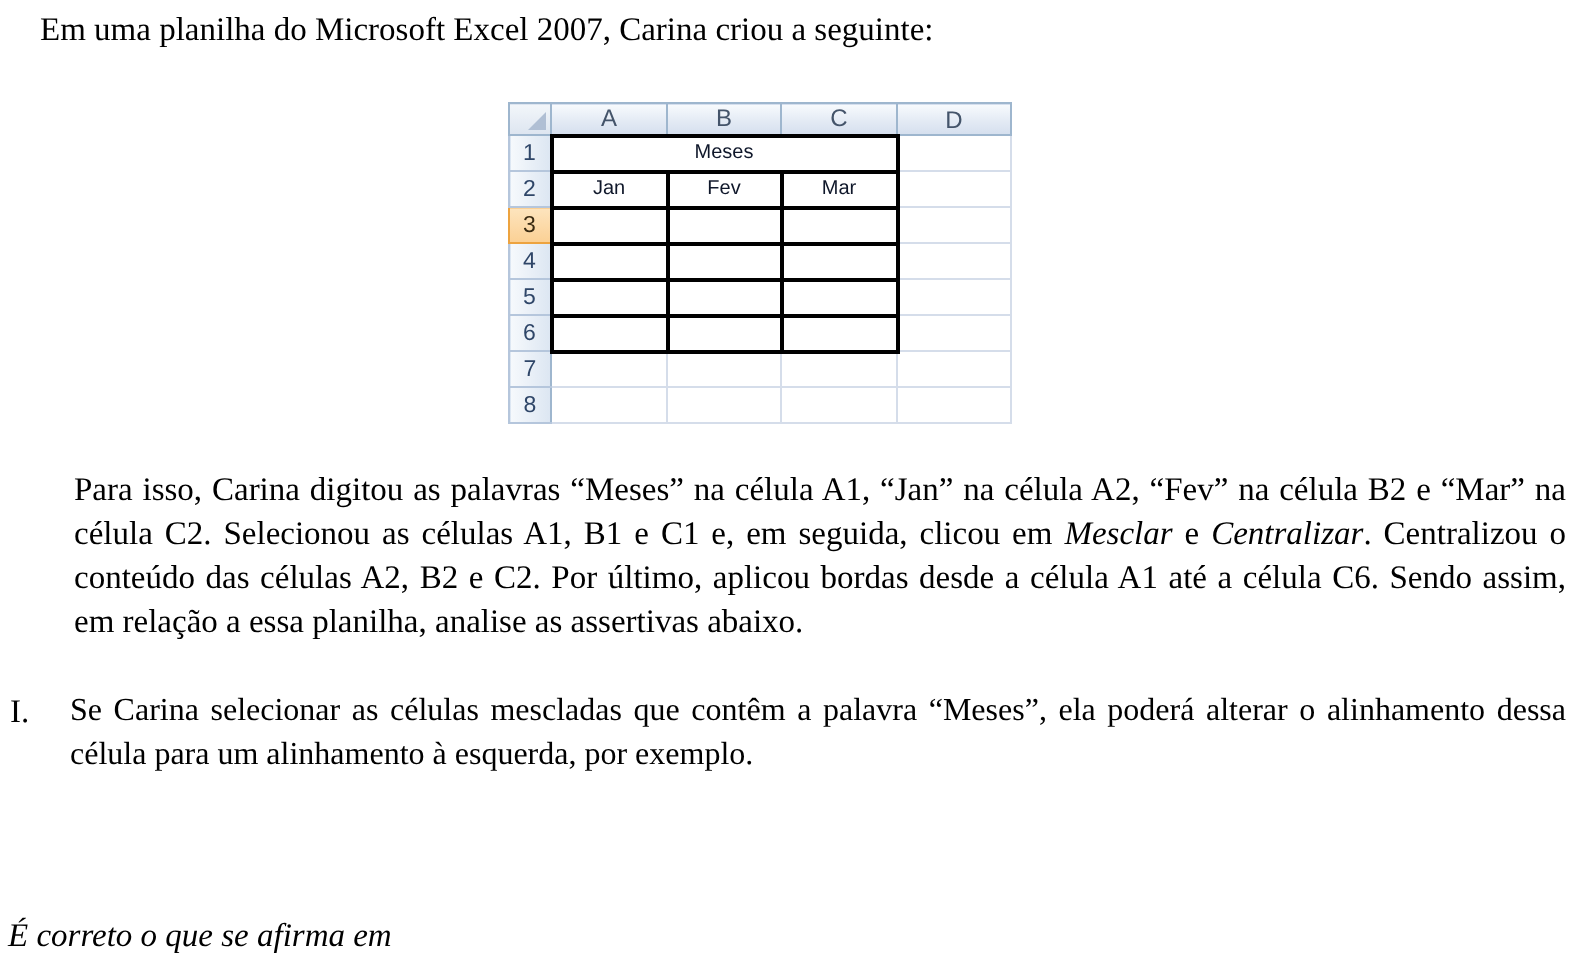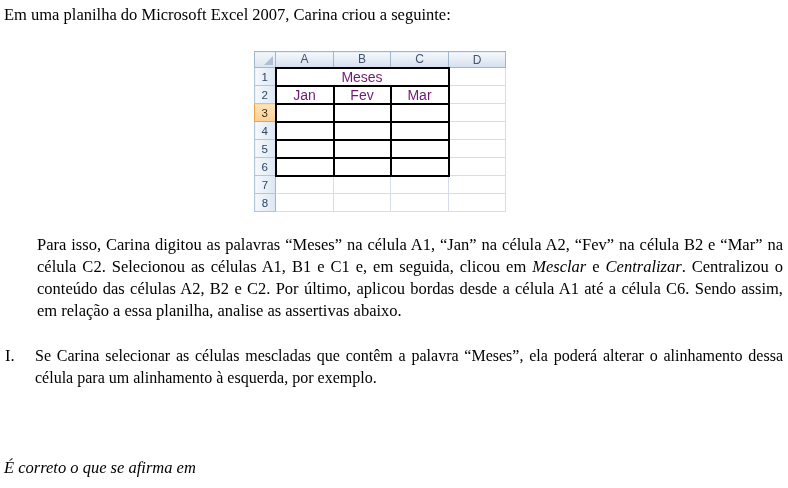--- a/index.html
+++ b/index.html
@@ -5,21 +5,21 @@
   html, body { margin: 0; padding: 0; }
   body {
     width: 788px; height: 488px;
     background: #ffffff;
     color: #000;
     font-family: "Liberation Serif", serif;
     position: relative;
     overflow: hidden;
   }
   .textline, .para, .closing { font-size: 16.5px; line-height: 22px; }
-  .intro { position: absolute; left: 4px; top: 4px; white-space: nowrap; }
+  .intro { position: absolute; left: 20px; top: 4px; white-space: nowrap; }
   .para {
     position: absolute; left: 5px; right: 5px; top: 234px;
     text-align: justify;
     margin-left: 32px;
   }
   .assertions { position: absolute; left: 5px; right: 5px; top: 345px; }
   .assertion { display: flex; }
   .assertion .marker {
     flex: 0 0 30px;
     font-size: 16.5px; line-height: 22px;
@@ -72,21 +72,21 @@
     color: #2f4668;
     font-size: 11.5px;
   }
   th.rh.sel {
     background: linear-gradient(#fde4bd, #fbd094);
     border: 1px solid #eda33f;
     color: #3a2b12;
   }
   td.c { background: #fff; border: 1px solid #d5ddea; }
   td.b { background: #fff; border: 2px solid #000; }
-  td.val { font-size: 14px; color: #701a75; }
+  td.val { font-size: 10px; color: #0f172a; }
   i { font-style: italic; }
 </style>
 </head>
 <body>
 
 <div class="textline intro">Em uma planilha do Microsoft Excel 2007, Carina criou a seguinte:</div>
 
 <div class="sheet-wrap">
   <table class="sheet">
     <colgroup>

